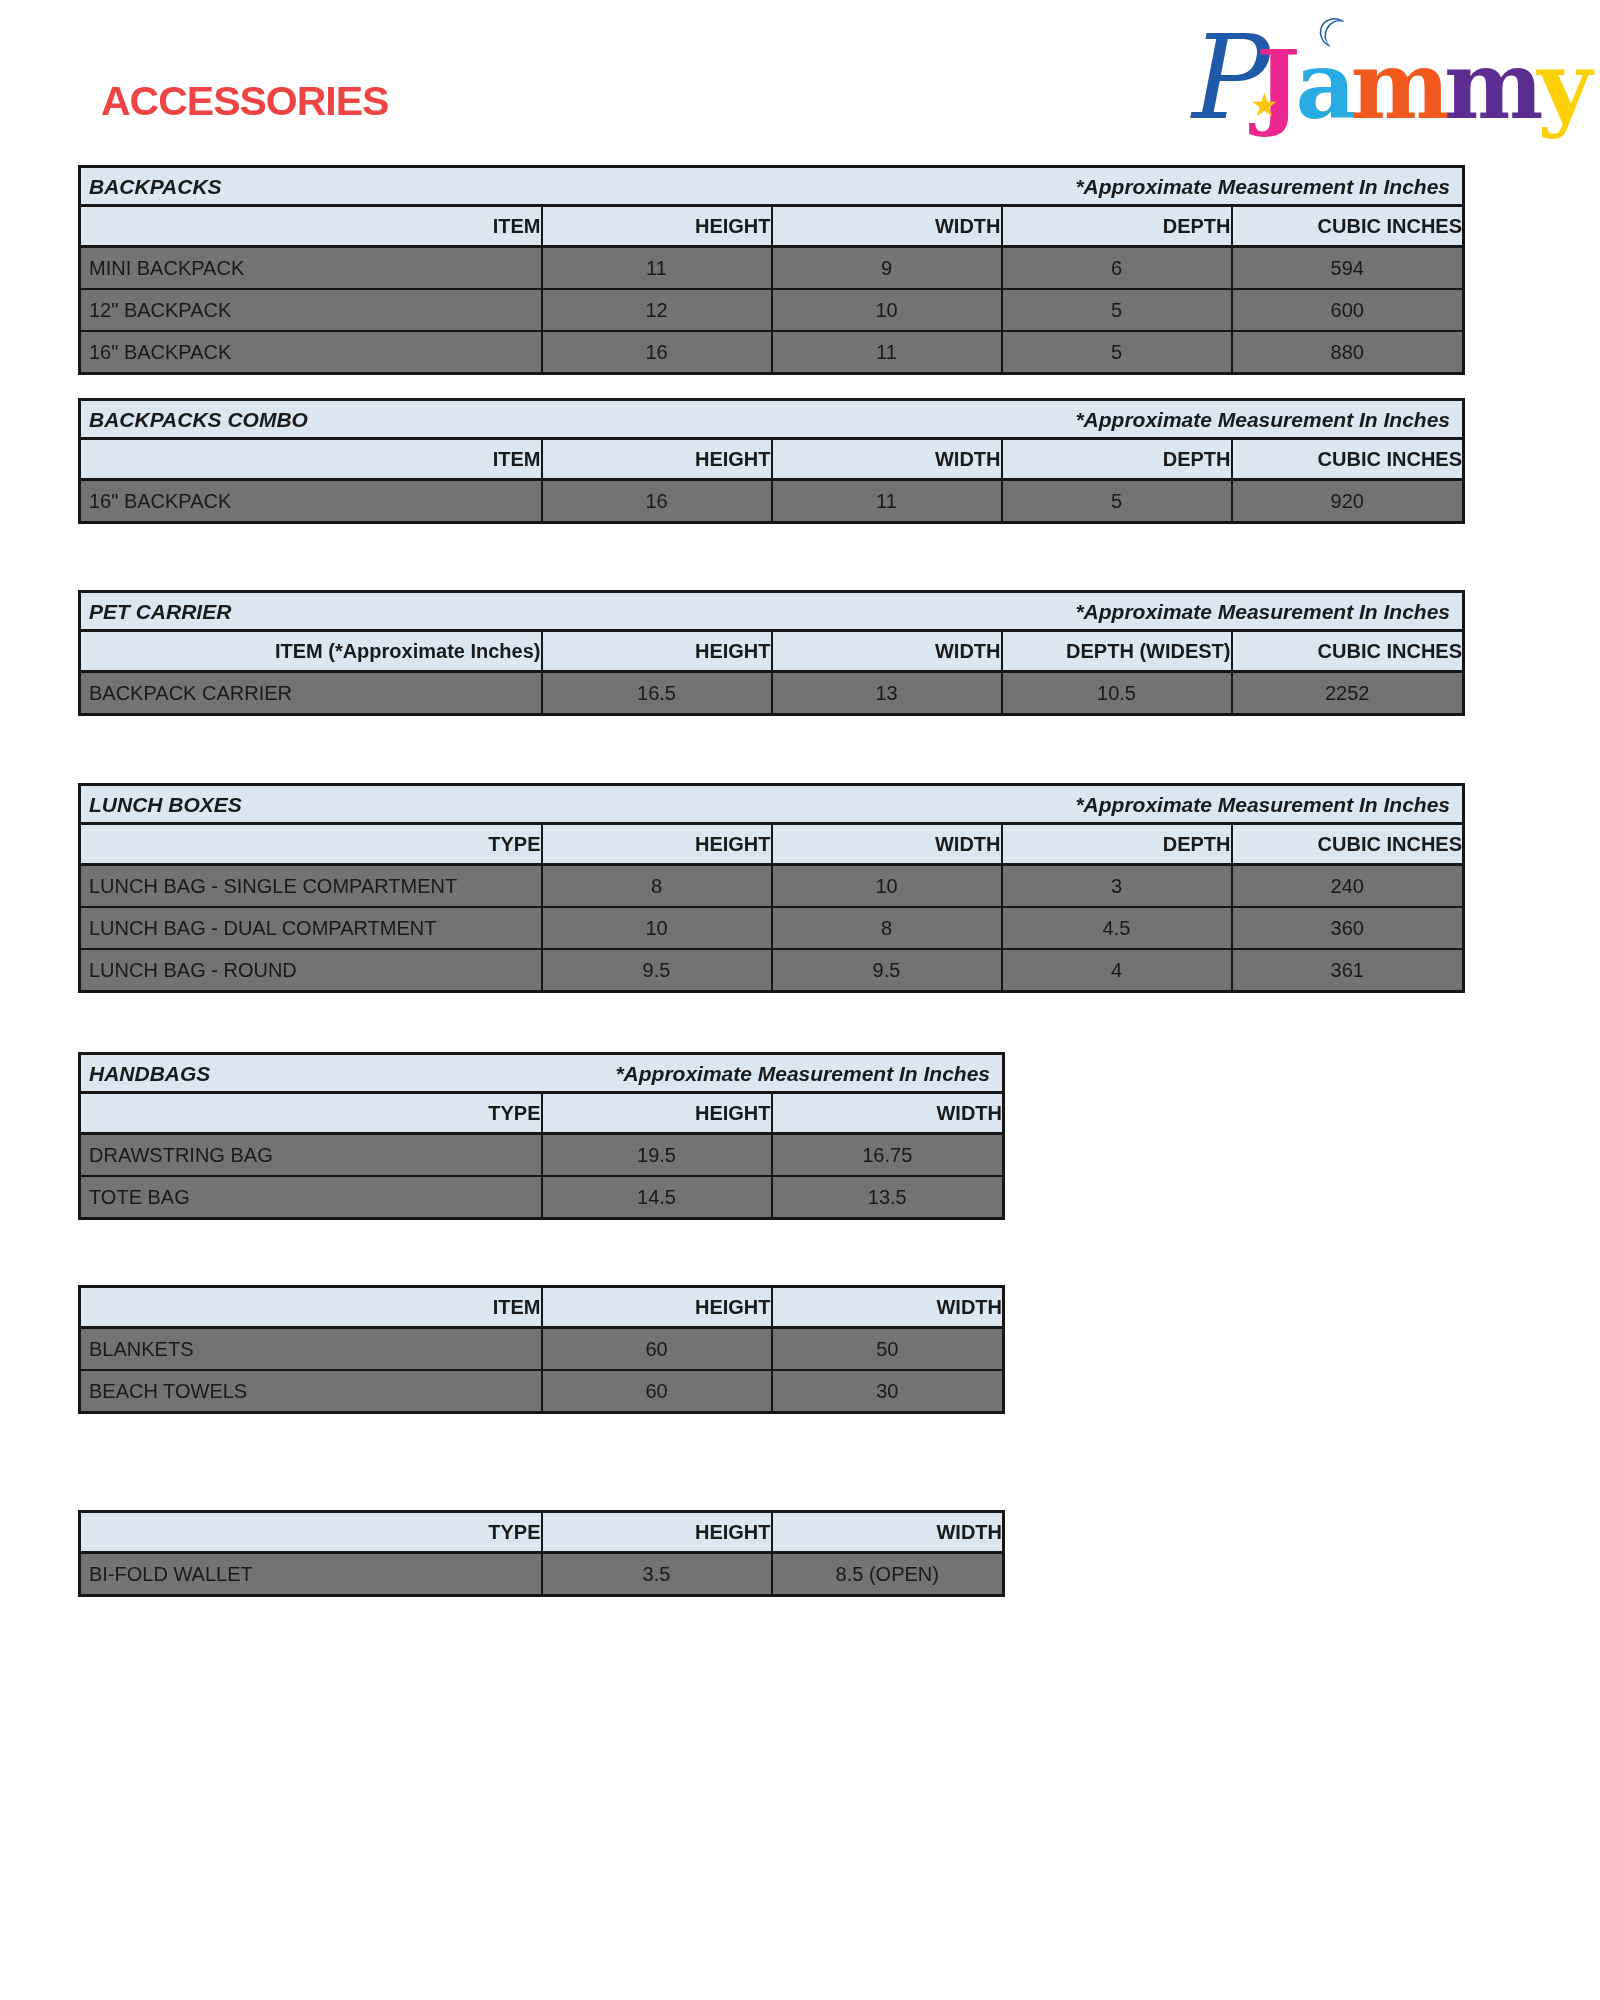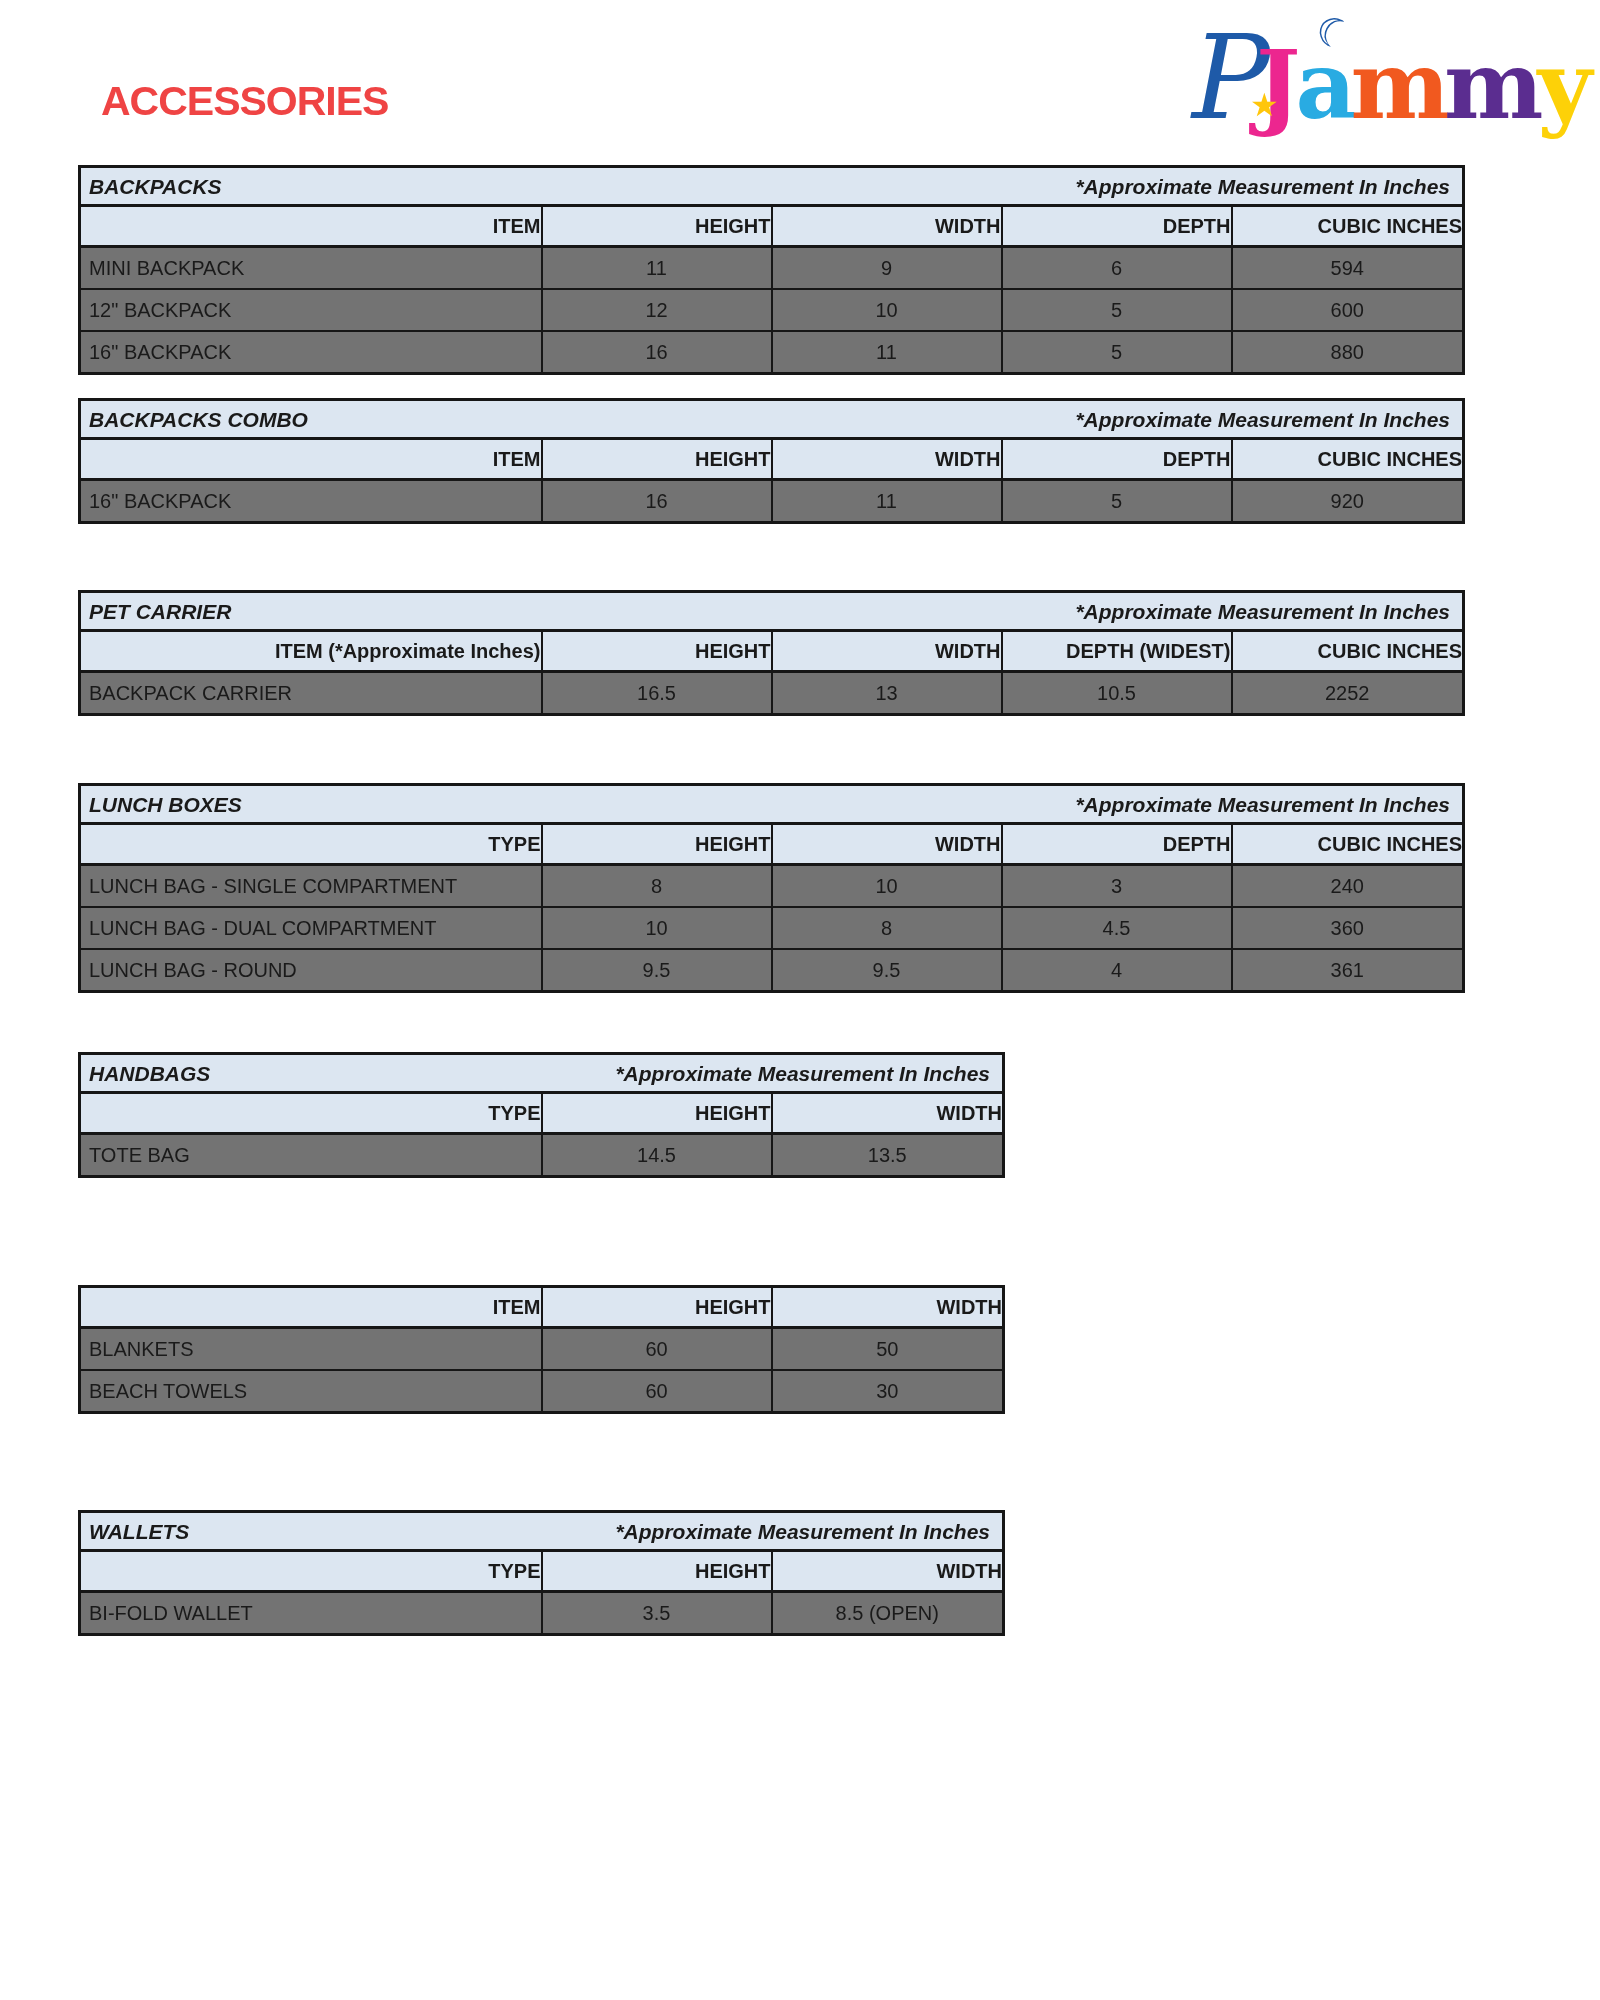--- a/index.html
+++ b/index.html
@@ -244,20 +244,25 @@
         <span>*Approximate Measurement In Inches</span>
       </div>
           </td>
     </tr>
     <tr class="head-row">
       <td class="left">TYPE</td>
       <td>HEIGHT</td>
       <td>WIDTH</td>
     </tr>
     <tr class="data-row">
+      <td class="left">DRAWSTRING BAG</td>
+      <td>19.5</td>
+      <td>16.75</td>
+    </tr>
+    <tr class="data-row">
       <td class="left">TOTE BAG</td>
       <td>14.5</td>
       <td>13.5</td>
     </tr>
   </tbody>
     </table>
 
   <table class="sheet-table t6">
     <colgroup>
         <col class="c-item">
@@ -283,28 +288,20 @@
   </tbody>
     </table>
 
   <table class="sheet-table t7">
     <colgroup>
         <col class="c-item">
         <col class="c-num">
         <col class="c-last">
       </colgroup>
     <tbody>
-        <tr class="title-row">
-      <td colspan="3">
-            <div class="title-flex">
-        <span>WALLETS</span>
-        <span>*Approximate Measurement In Inches</span>
-      </div>
-          </td>
-    </tr>
     <tr class="head-row">
       <td class="left">TYPE</td>
       <td>HEIGHT</td>
       <td>WIDTH</td>
     </tr>
     <tr class="data-row">
       <td class="left">BI-FOLD WALLET</td>
       <td>3.5</td>
       <td>8.5 (OPEN)</td>
     </tr>

